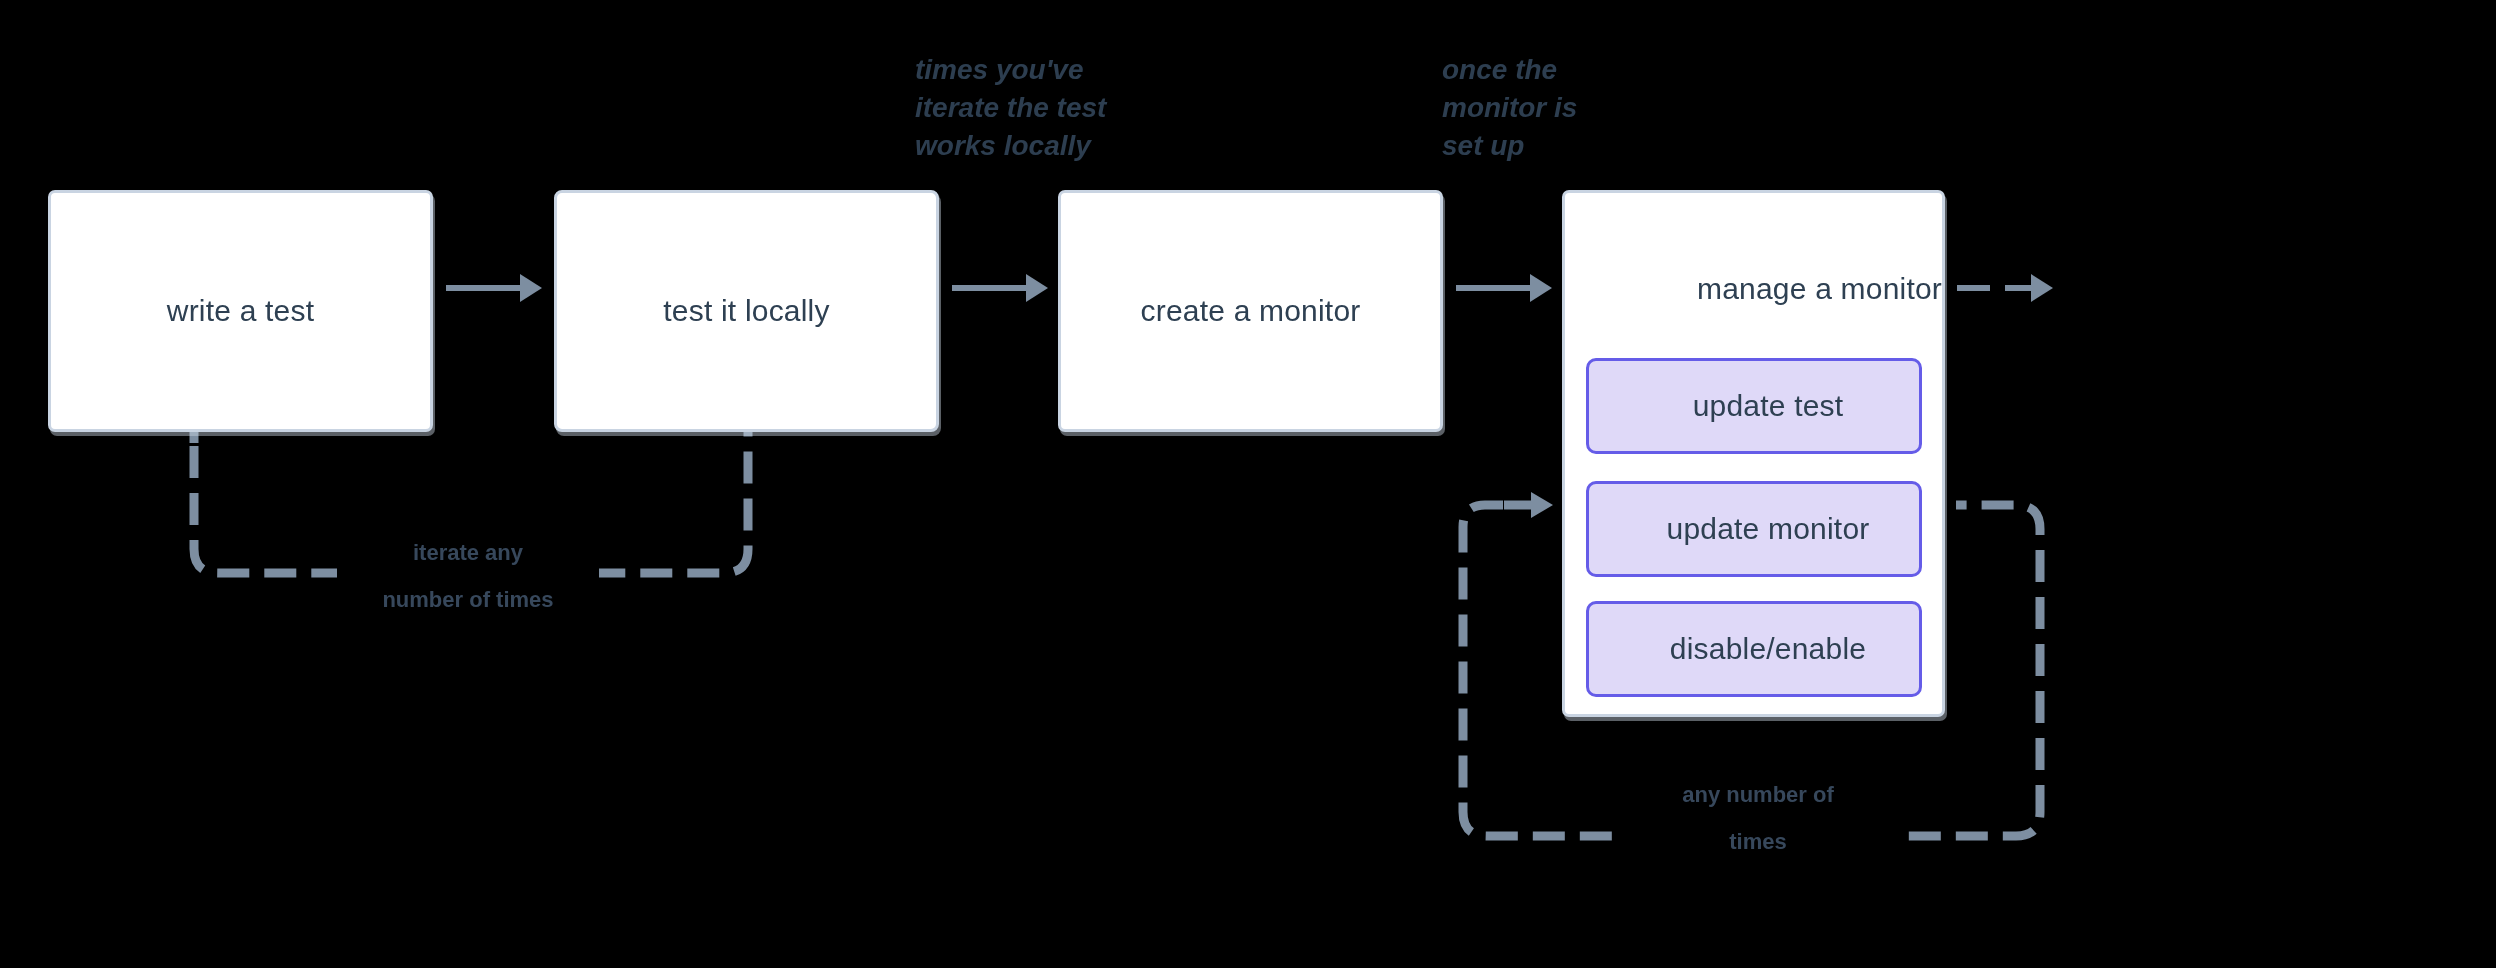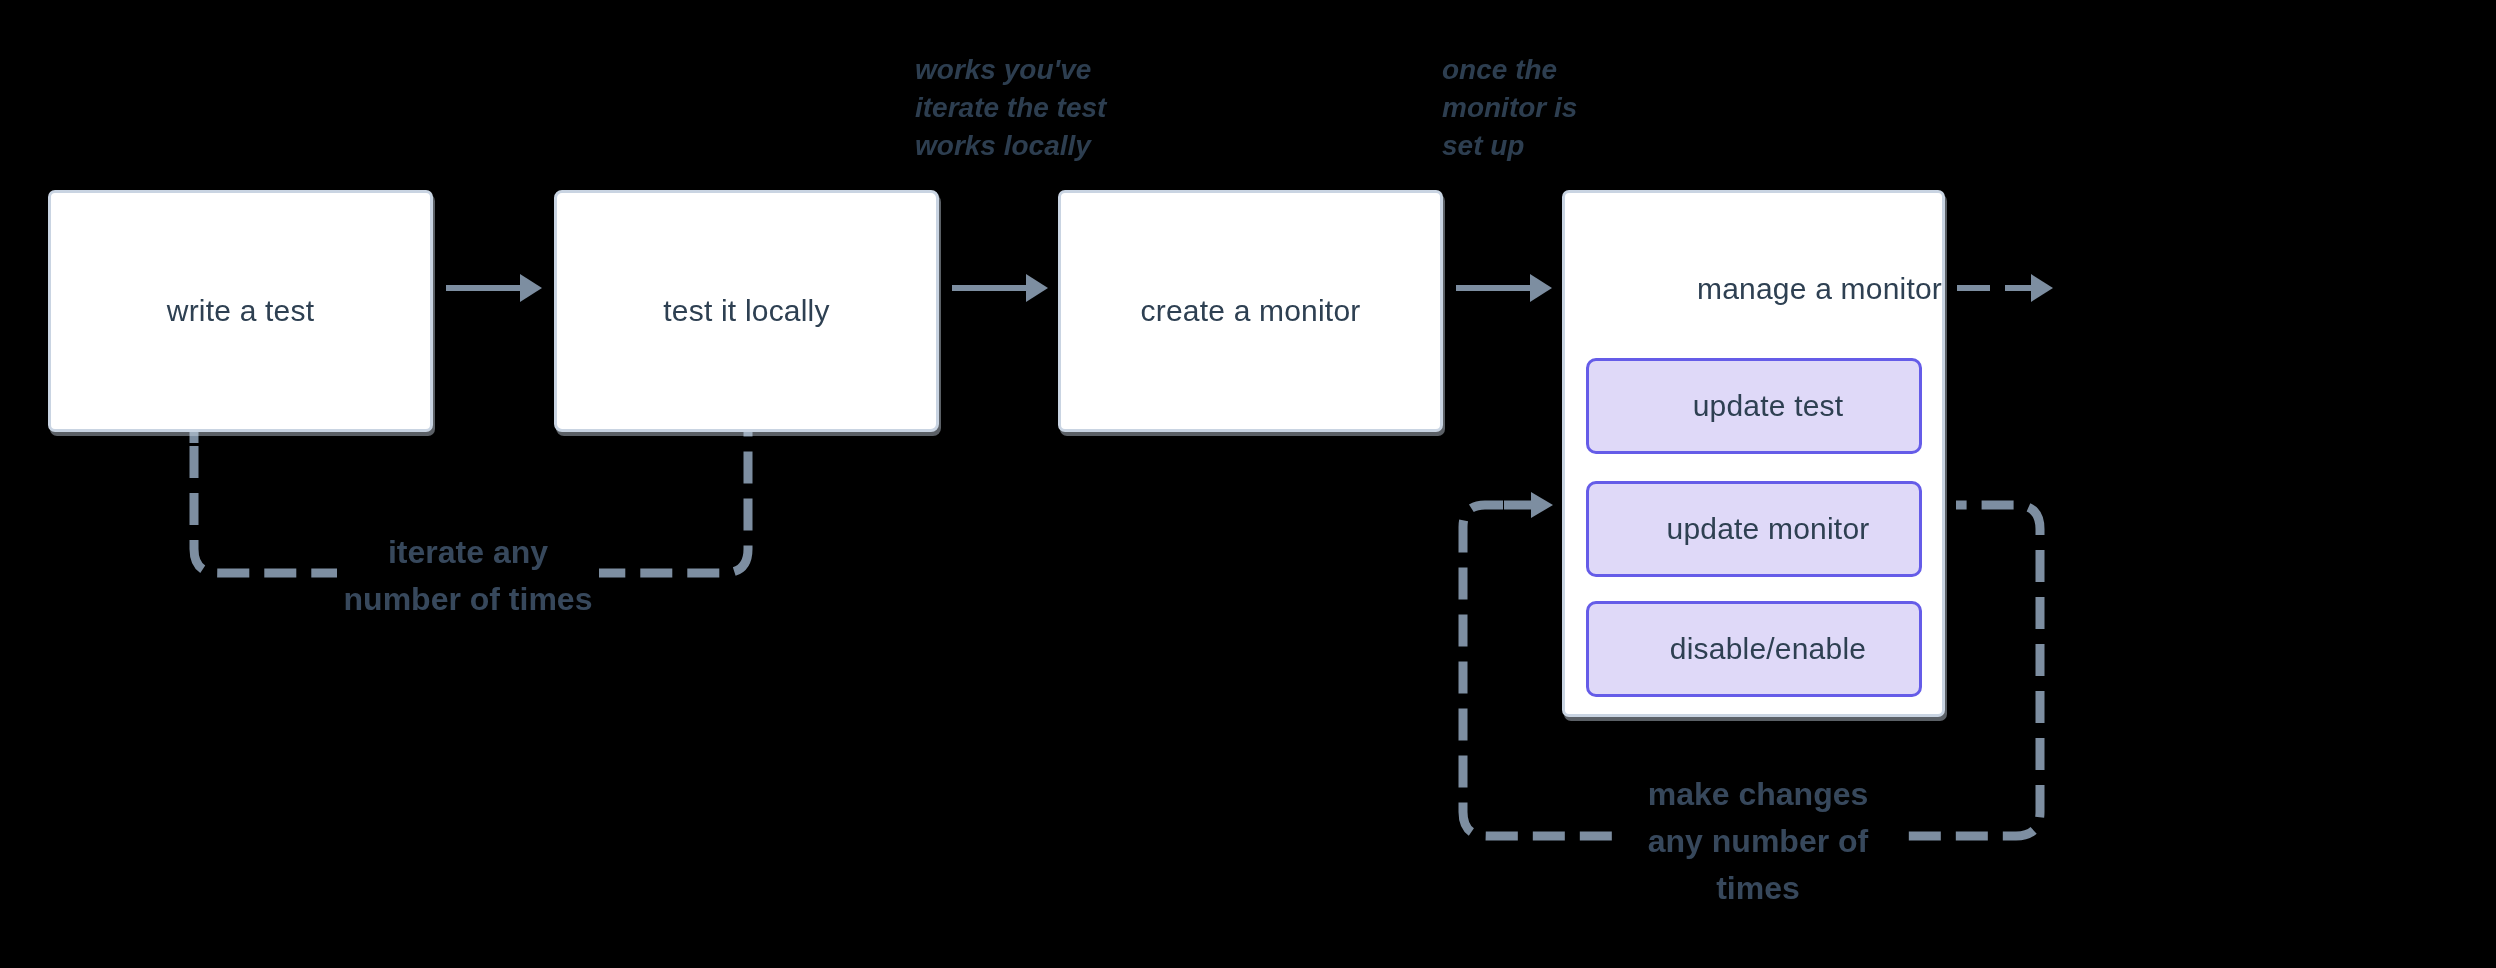--- a/index.html
+++ b/index.html
@@ -85,21 +85,21 @@
     line-height: 38px;
     color: var(--c-annotation_text, #2d3e50);
     white-space: nowrap;
   }
   .annotation-1 { left: 915px; }
   .annotation-2 { left: 1442px; }
 
   .loop-label {
     position: absolute;
     background: var(--c-background, #000);
-    font-size: 32px;
+    font-size: 22px;
     font-weight: 700;
     line-height: 47px;
     text-align: center;
     color: var(--c-loop_text, #37485c);
     white-space: nowrap;
   }
   .loop-label-1 { left: 337px;  top: 529px; width: 262px; }
   .loop-label-2 { left: 1622px; top: 771px; width: 272px; }
 </style>
 </head>
@@ -164,35 +164,34 @@
     <div class="subnode sub-2">
       <span class="node-label">update monitor</span>
     </div>
     <div class="subnode sub-3">
       <span class="node-label">disable/enable</span>
     </div>
   </div>
 
 
   <div class="annotation annotation-1">
-    <div>works you've</div>
+    <div>times you've</div>
     <div>iterate the test</div>
     <div>works locally</div>
   </div>
 
   <div class="annotation annotation-2">
     <div>once the</div>
     <div>monitor is</div>
     <div>set up</div>
   </div>
 
   <div class="loop-label loop-label-1">
     <div>iterate any</div>
     <div>number of times</div>
   </div>
 
   <div class="loop-label loop-label-2">
-    <div>make changes</div>
     <div>any number of</div>
     <div>times</div>
   </div>
 
 </div>
 
 </body></html>

